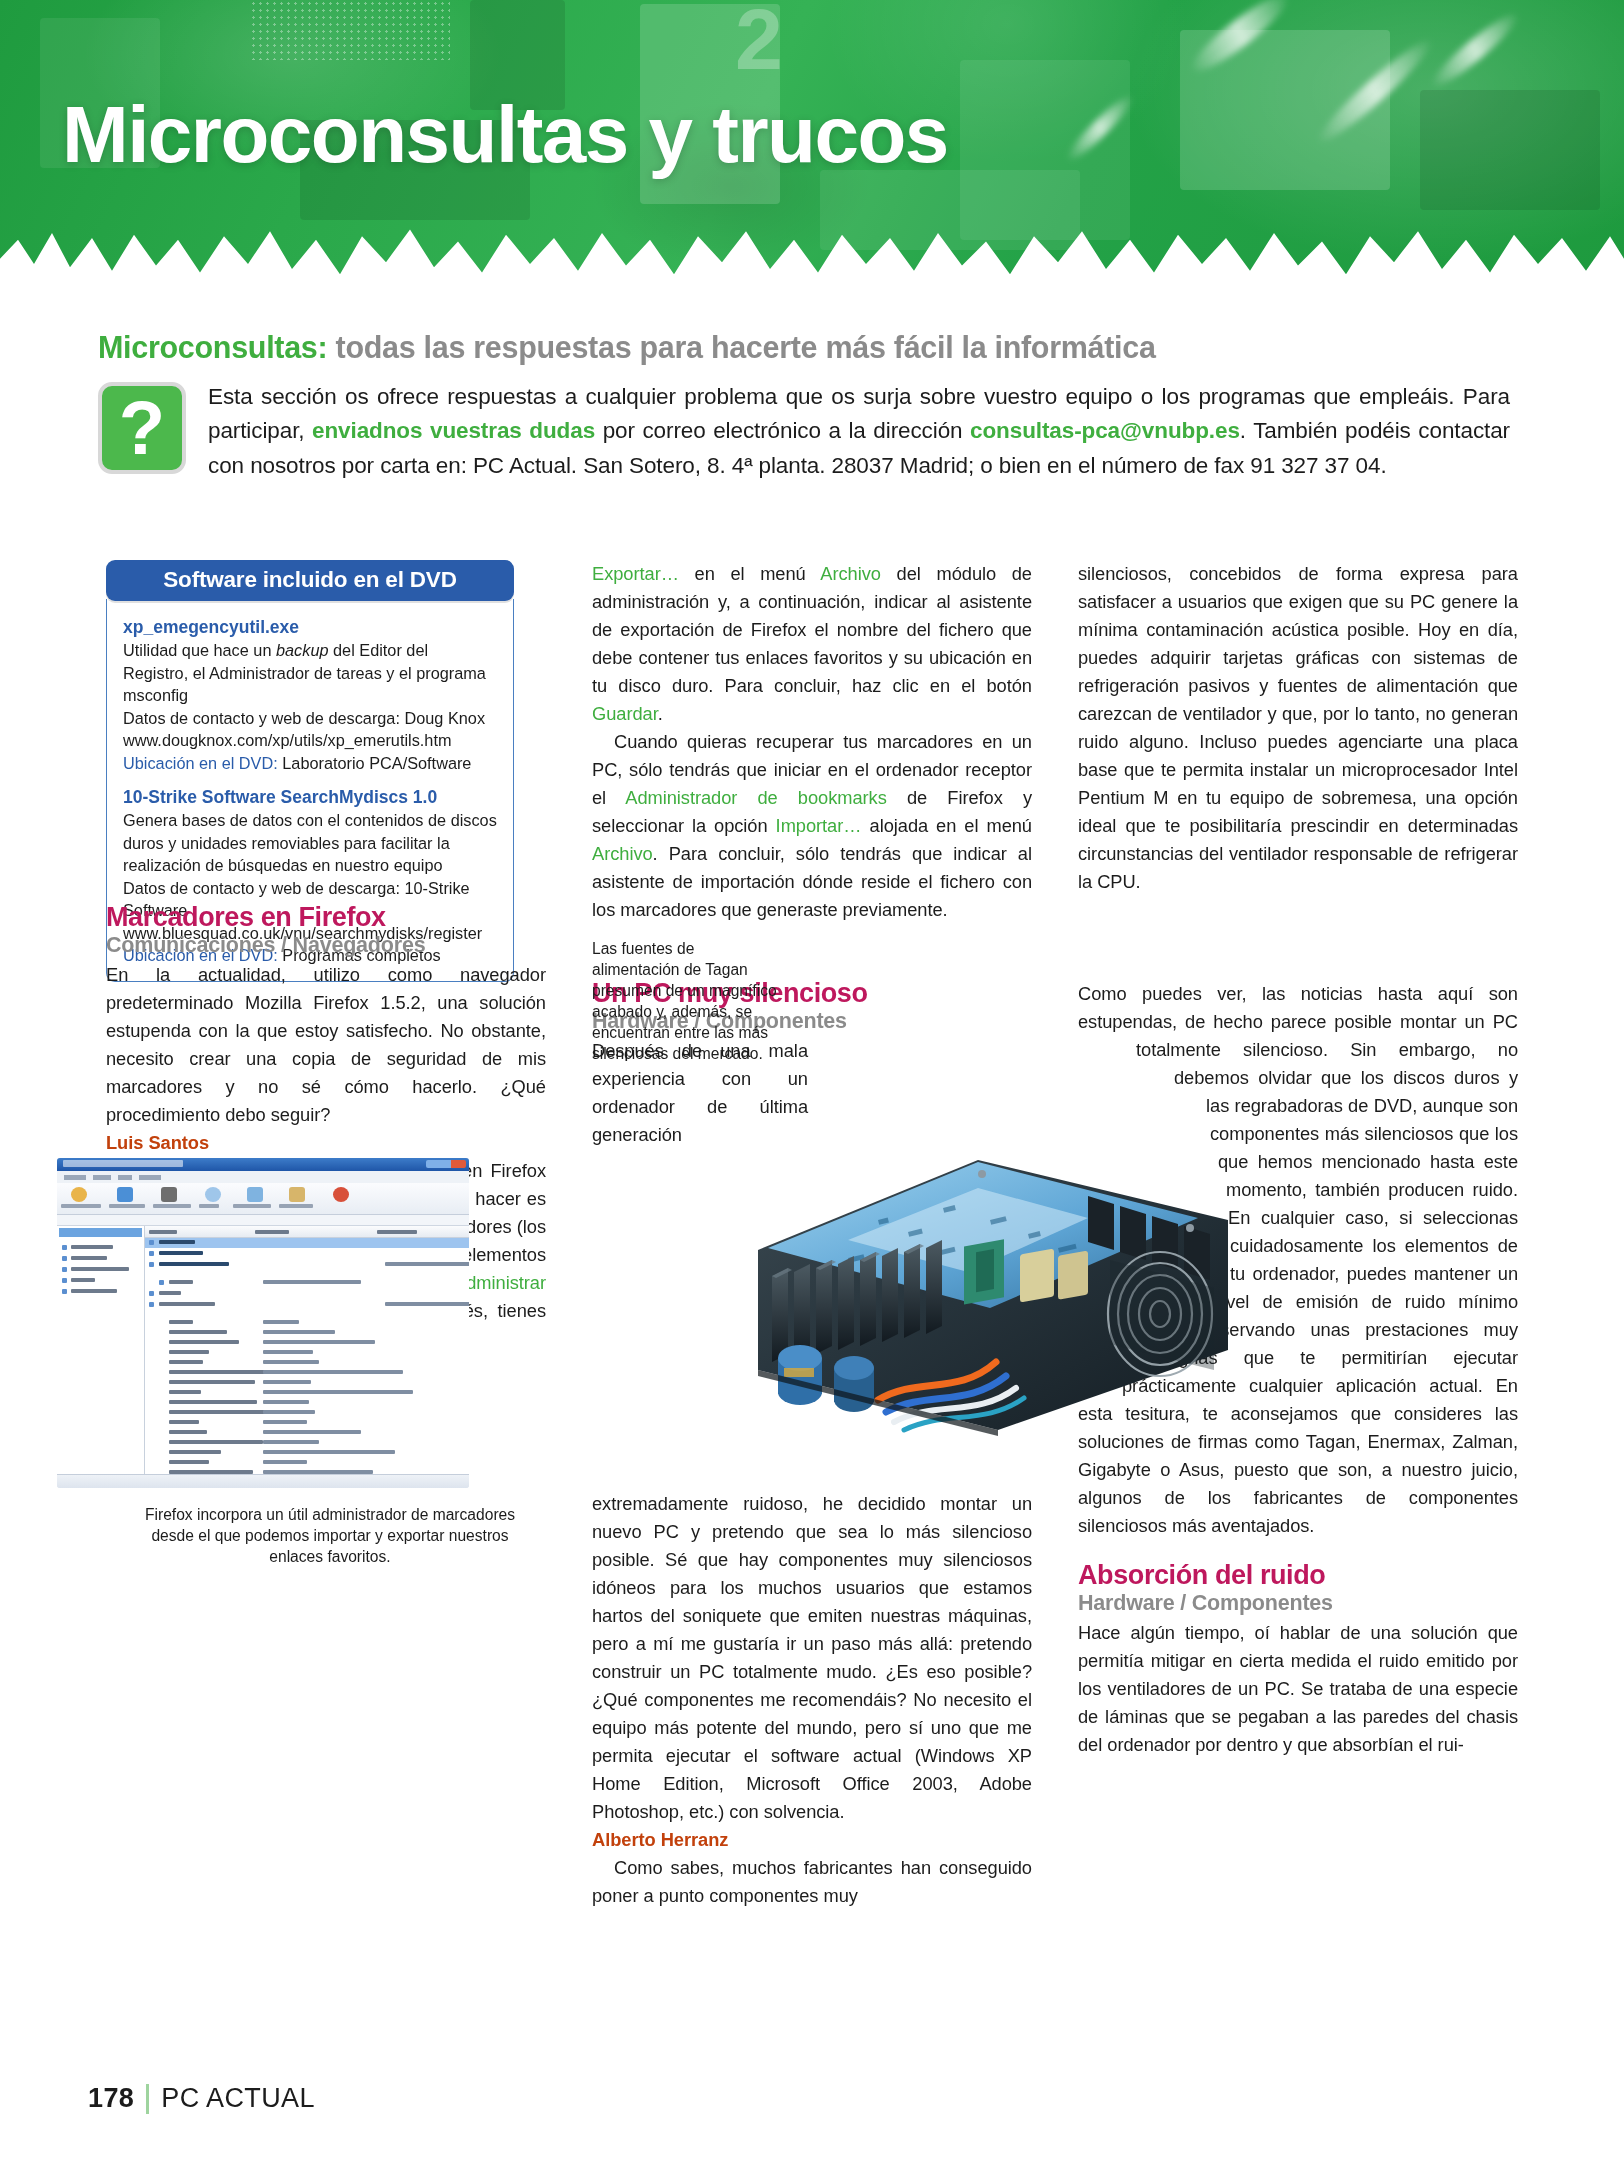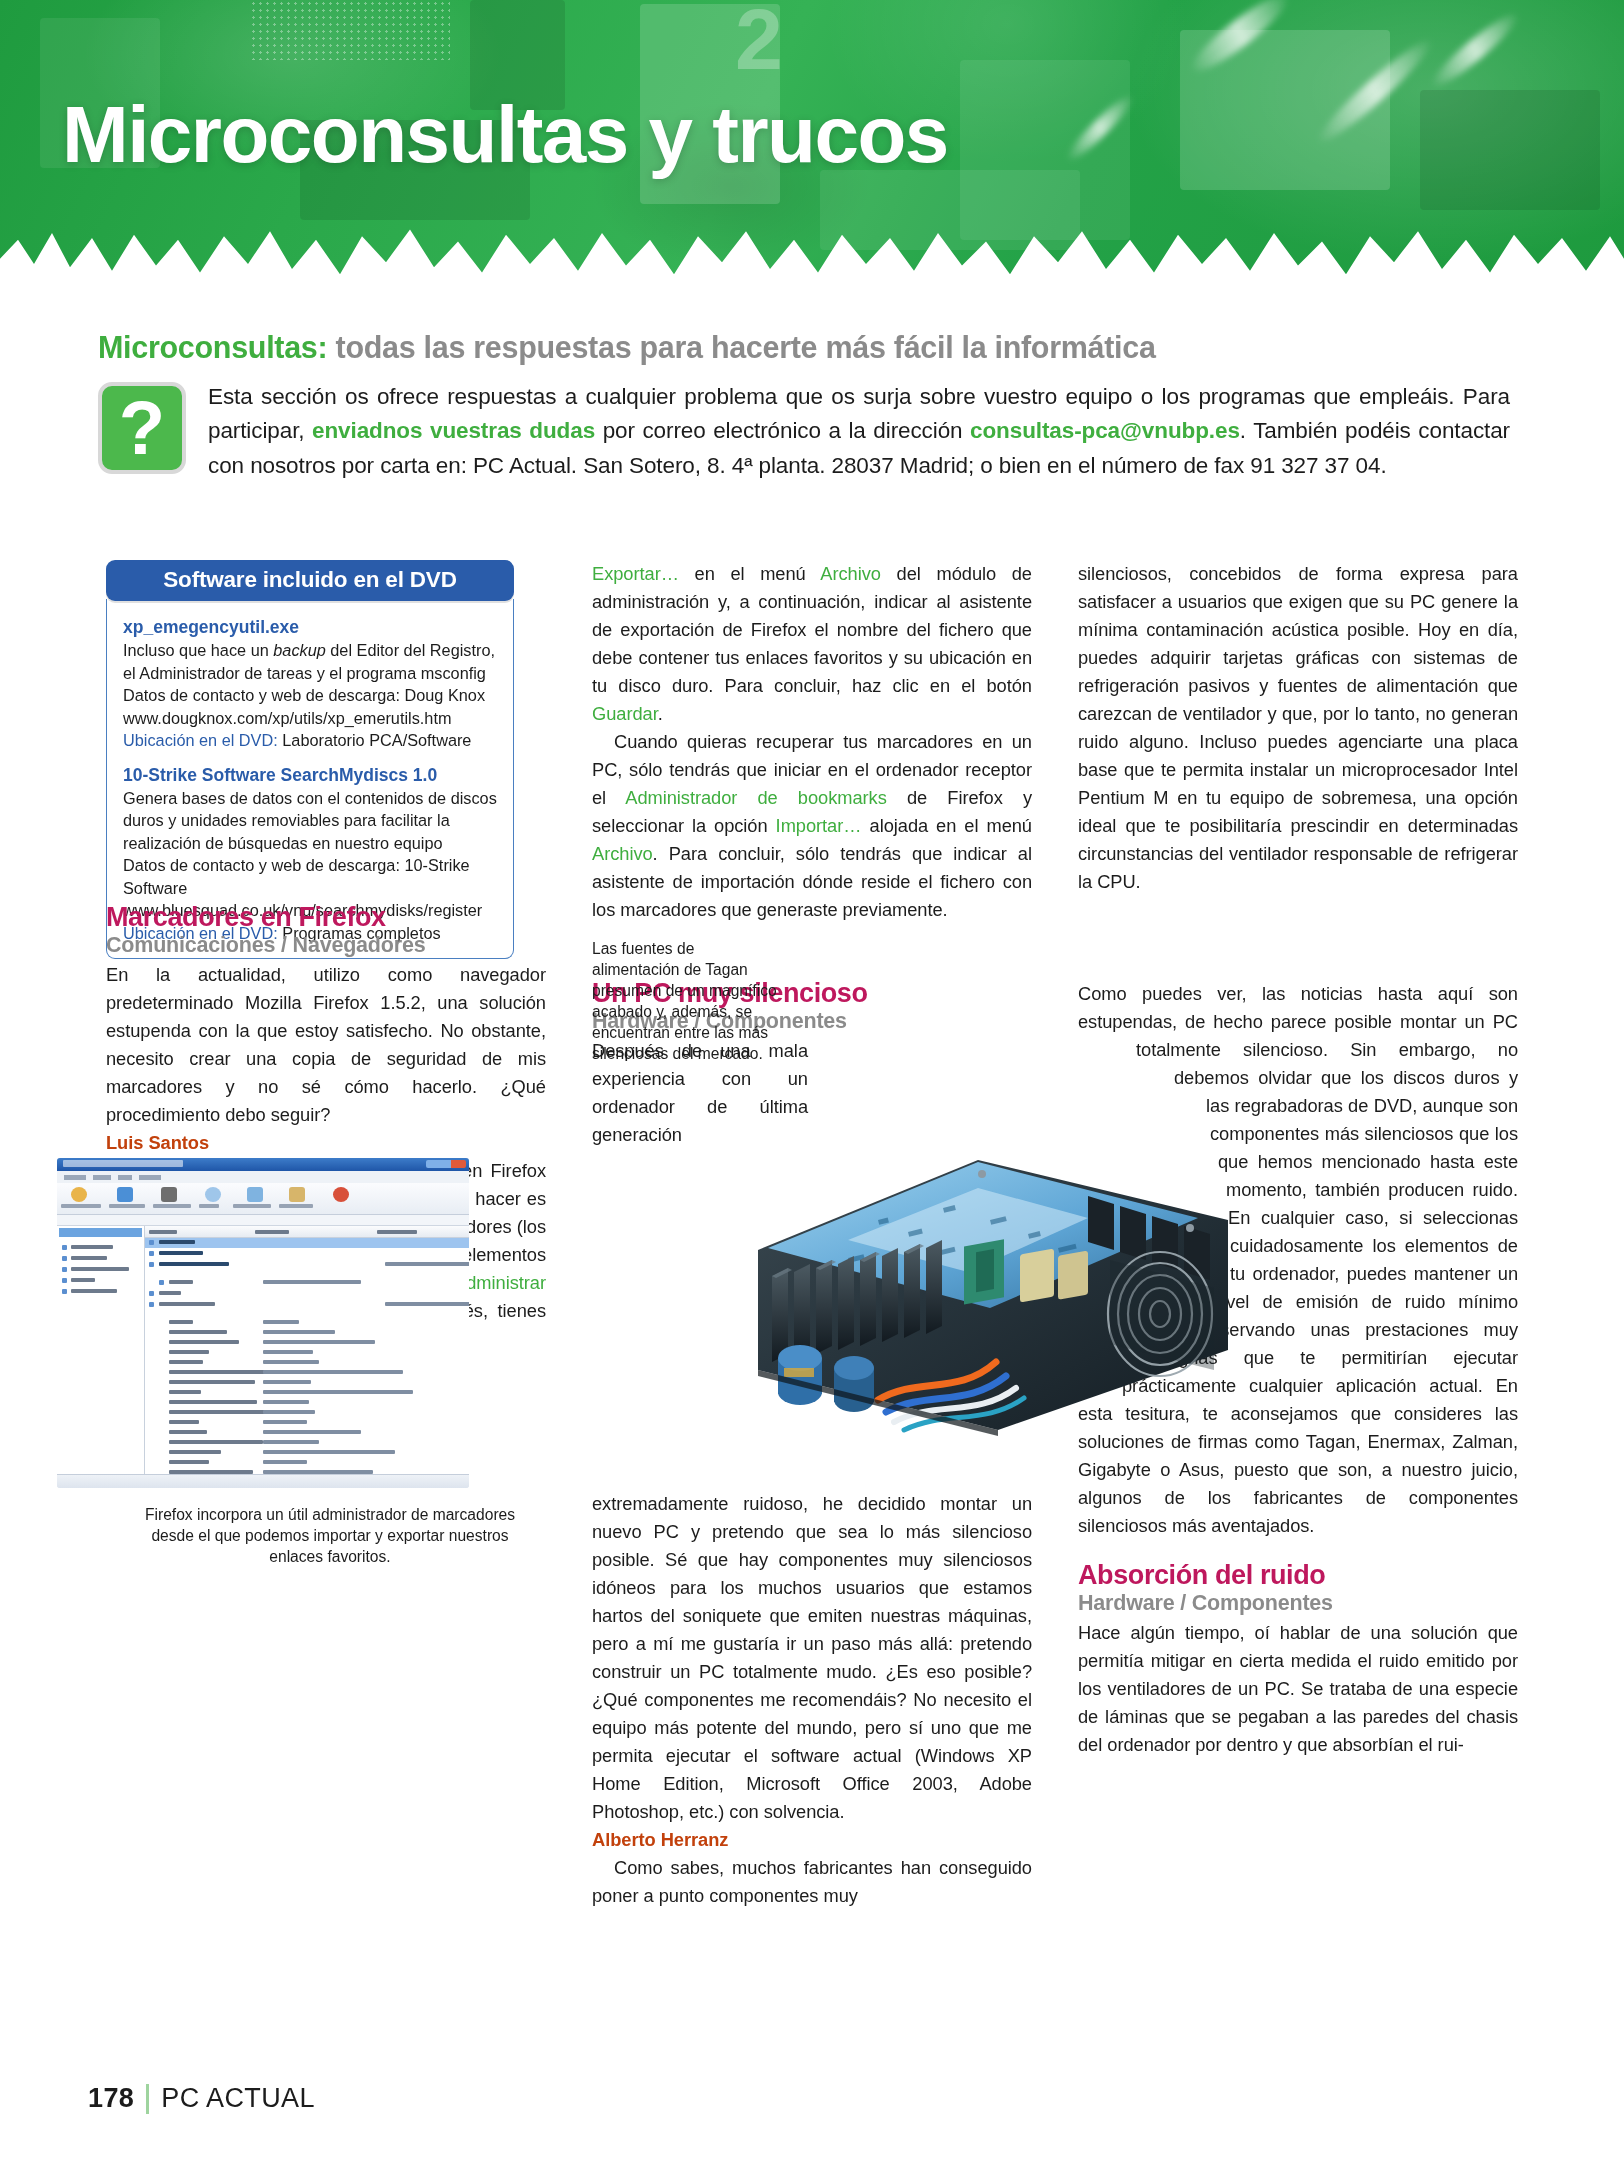--- a/index.html
+++ b/index.html
@@ -220,21 +220,21 @@
 <div class="cols">
 
   <div class="col col1">
 
     <div class="dvd-box">
       <div class="dvd-head">Software incluido en el DVD</div>
       <div class="dvd-body">
 
         <div class="dvd-item">
           <div class="dvd-title">xp_emegencyutil.exe</div>
-          <div><span>Incluso que hace un </span><span class="i">backup</span><span> del Editor del Registro, el Administrador de tareas y el programa msconfig</span></div>
+          <div><span>Utilidad que hace un </span><span class="i">backup</span><span> del Editor del Registro, el Administrador de tareas y el programa msconfig</span></div>
           <div>Datos de contacto y web de descarga: Doug Knox</div>
           <div>www.dougknox.com/xp/utils/xp_emerutils.htm</div>
           <div><span class="dvd-loc">Ubicación en el DVD:</span><span> Laboratorio PCA/Software</span></div>
         </div>
 
         <div class="dvd-item">
           <div class="dvd-title">10-Strike Software SearchMydiscs 1.0</div>
           <div><span>Genera bases de datos con el contenidos de discos duros y unidades removiables para facilitar la realización de búsquedas en nuestro equipo</span></div>
           <div>Datos de contacto y web de descarga: 10-Strike Software</div>
           <div>www.bluesquad.co.uk/vnu/searchmydisks/register</div>

